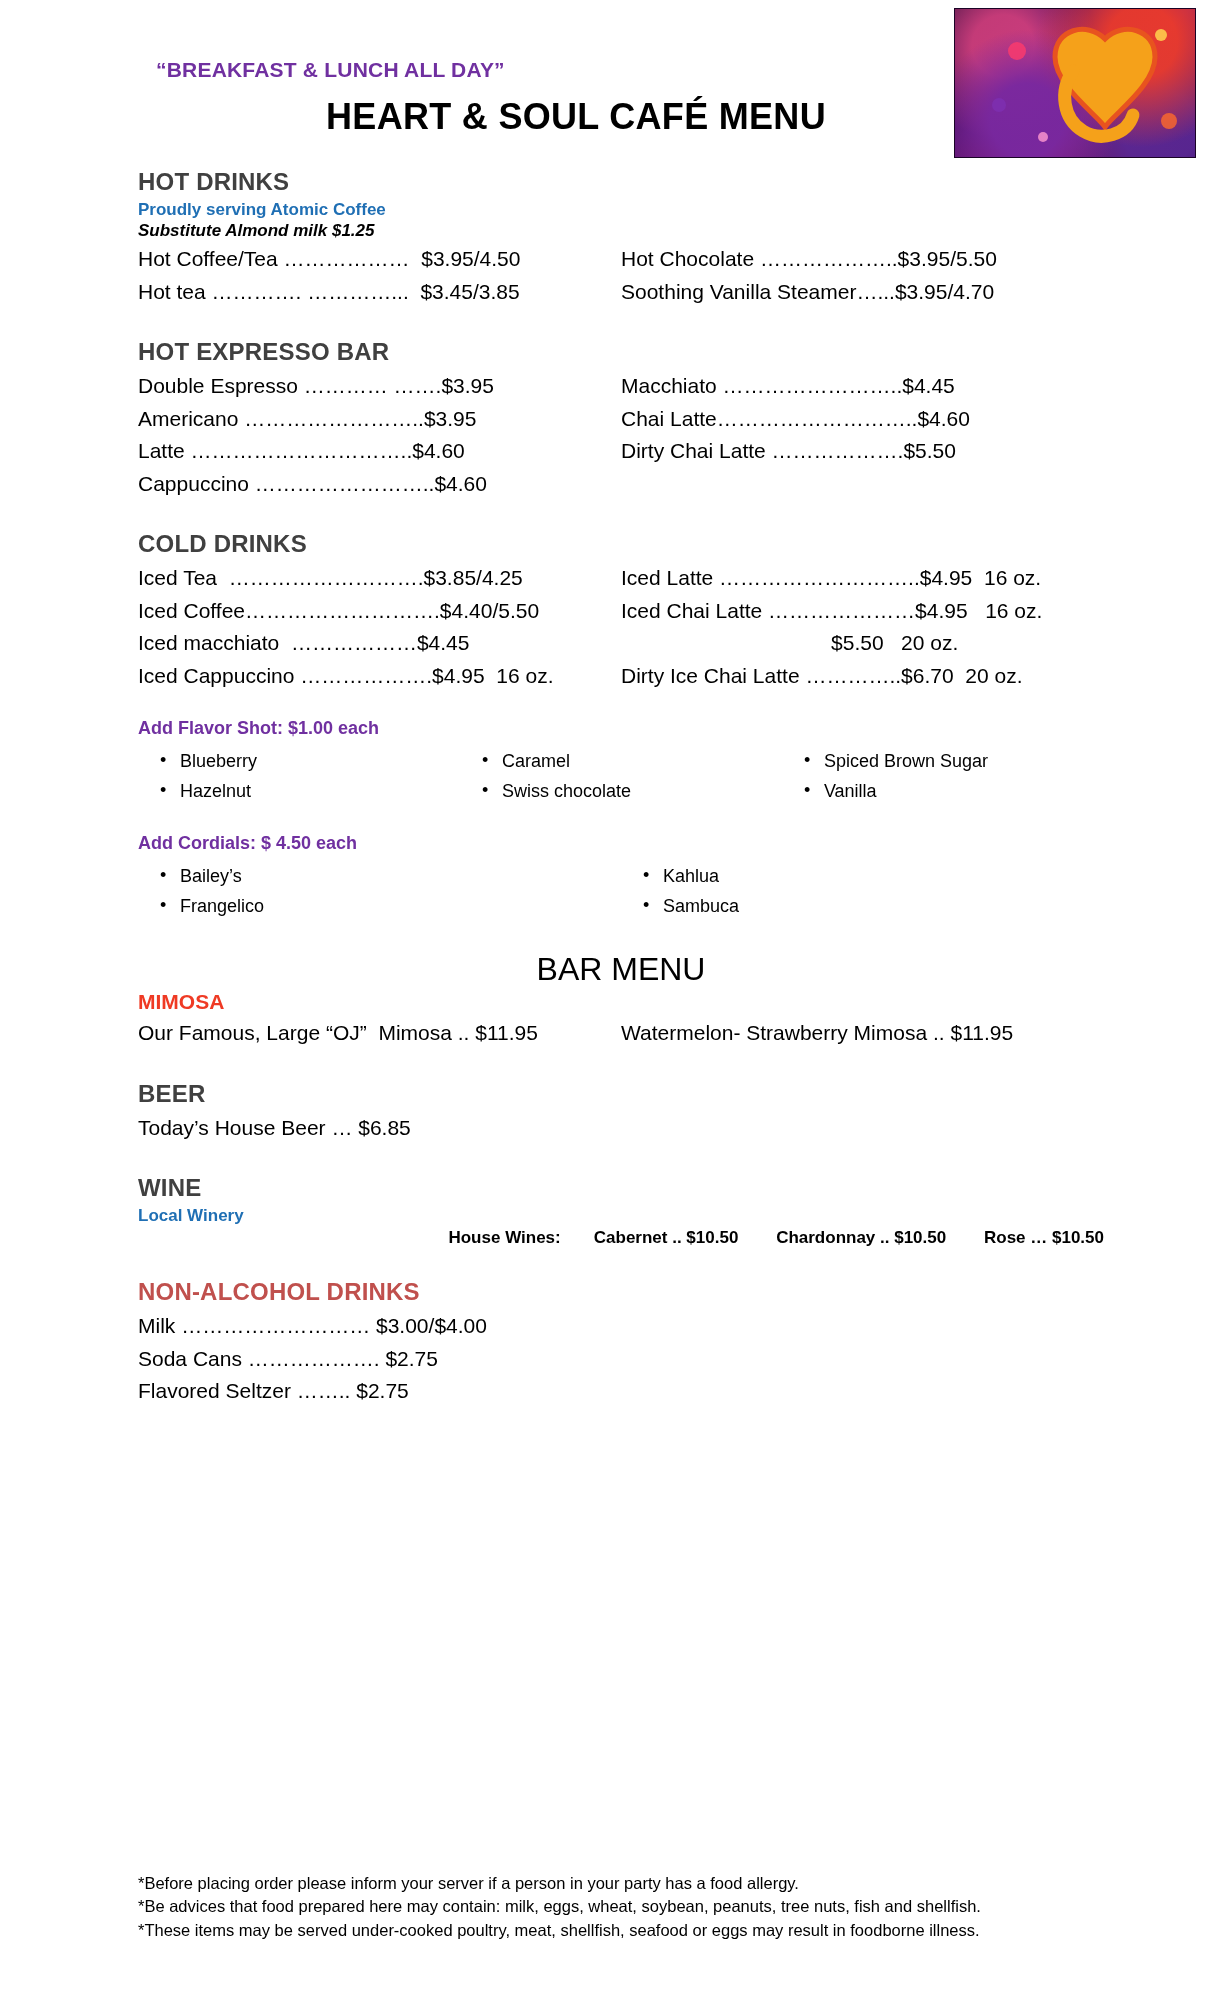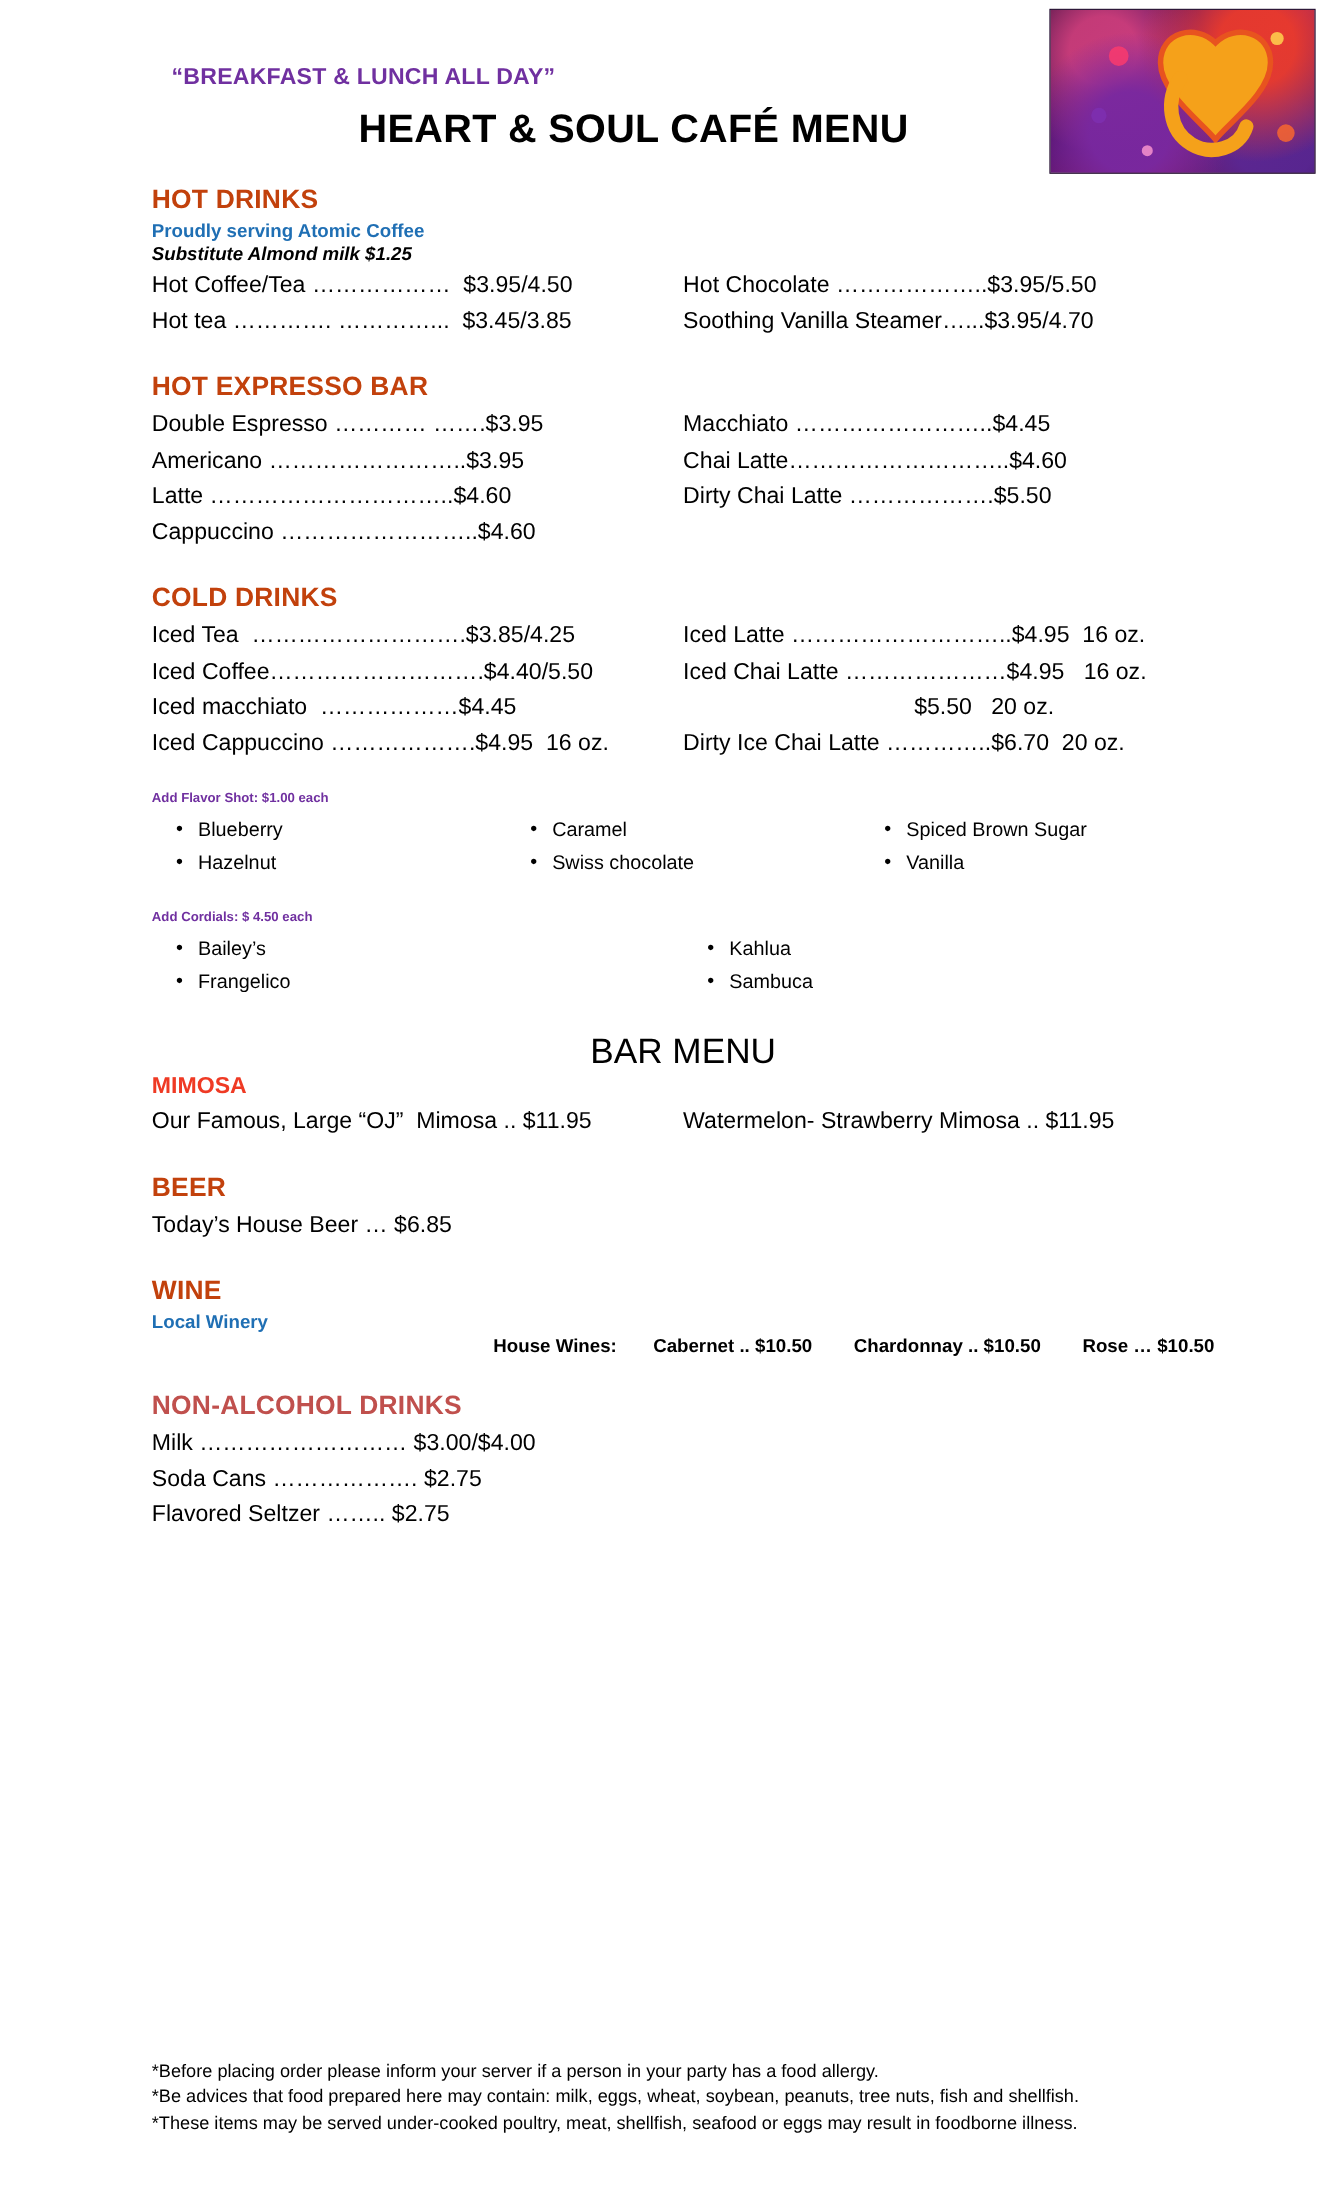--- a/index.html
+++ b/index.html
@@ -61,21 +61,21 @@
     overflow: hidden;
     border: 1px solid #1a0326;
   }
   .logo svg { position:absolute; left:0; top:0; }
 
   
   .section { margin-top: 30px; }
   h2.sec {
     font-size: 24px;
     font-weight: bold;
-    color: #c2410c;
+    color: #404040;
     margin: 0 0 4px 0;
     letter-spacing: 0.2px;
   }
   h2.sec.brown { color: #c0504d; }
   .subnote {
     color: #1f6fb4;
     font-weight: bold;
     font-size: 17px;
     margin: 2px 0 0 0;
   }
@@ -93,21 +93,21 @@
   .col-r { width: 50%; }
   .line {
     font-size: 21px;
     font-weight: normal;
     line-height: 1.55;
     white-space: pre;
   }
   .addhdr {
     color: #7030a0;
     font-weight: bold;
-    font-size: 12px;
+    font-size: 18px;
     margin: 26px 0 8px 0;
   }
   ul.bullets {
     list-style: none;
     margin: 0;
     padding: 0;
     display: flex;
     flex-wrap: wrap;
   }
   ul.bullets.three li { width: 33.33%; }

